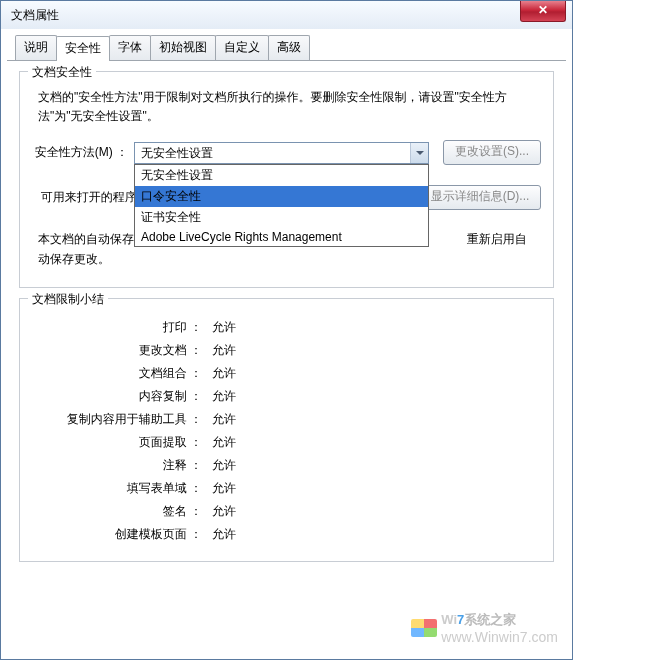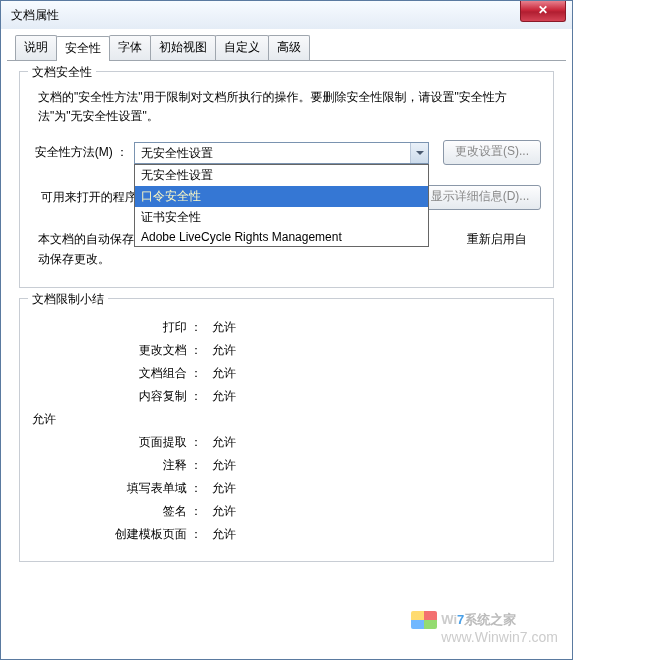--- a/index.html
+++ b/index.html
@@ -14,28 +14,28 @@
 .group-title{position:absolute;top:-8px;left:8px;background:#fff;padding:0 4px}
 .desc{margin:2px 6px 14px;line-height:1.6}
 .row{display:flex;align-items:center;margin-bottom:20px}
 .lbl{width:120px;text-align:right;padding-right:6px}
 .field{flex:1;position:relative}
 .combo{width:295px;height:22px;border:1px solid #7a93b0;background:#fff;box-sizing:border-box;padding:2px 20px 2px 6px;position:relative}
 .combo .arrow{position:absolute;right:0;top:0;width:17px;height:20px;border-left:1px solid #b9c7d9;background:linear-gradient(#e9f0f8,#cddcec)}
 .combo .arrow:after{content:"";position:absolute;left:5px;top:8px;border:4px solid transparent;border-top-color:#4a5a70}
 .dropdown{position:absolute;left:0;top:22px;width:295px;border:1px solid #666;background:#fff;z-index:10;box-sizing:border-box}
 .dd-item{padding:2px 6px}
-.dd-item.sel{background:#3577d4;color:#fef9c3}
+.dd-item.sel{background:#3577d4;color:#000000}
 .rbtn{width:120px;height:23px;border:1px solid #8a97a8;background:linear-gradient(#fdfdfe,#e5eaef);margin-left:14px;border-radius:3px;text-align:center;line-height:21px;color:#6a6a6a}
 .rbtn.disabled{color:#888}
 .autosave{margin:4px 6px 6px;line-height:1.6}
 .restrict .line{display:flex;margin:6px 0}
 .restrict .k{width:170px;text-align:right;padding-right:10px}
 .help{position:absolute;left:18px;bottom:18px;width:70px;height:23px;border:1px solid #8a97a8;background:linear-gradient(#fdfdfe,#e5eaef);border-radius:3px;text-align:center;line-height:21px}
-.watermark{position:absolute;right:8px;bottom:8px;font-family:Arial;font-size:13px;font-weight:bold;color:#ccc;display:flex;gap:4px}
+.watermark{position:absolute;right:8px;bottom:8px;font-family:Arial;font-size:13px;font-weight:bold;color:#ccc;display:flex;align-items:center;gap:4px}
 .flag{width:26px;height:18px;display:inline-block;background:conic-gradient(#e33 0 25%,#6c3 0 50%,#39f 0 75%,#fc3 0);border-radius:2px;opacity:.7}
 .brand .w7{color:#4aa0e8}.brand .cn{color:#bbb}
 </style>
 </head>
 <body>
 
 <div class="dialog">
   <div class="title-bar">
     <span>文档属性</span>
     <div class="close-btn">
@@ -100,20 +100,21 @@
           </div>
           <div class="line">
             <div class="k">文档组合 ：</div>
             <div>允许</div>
           </div>
           <div class="line">
             <div class="k">内容复制 ：</div>
             <div>允许</div>
           </div>
           <div class="line">
+            <div class="k">复制内容用于辅助工具 ：</div>
             <div>允许</div>
           </div>
           <div class="line">
             <div class="k">页面提取 ：</div>
             <div>允许</div>
           </div>
           <div class="line">
             <div class="k">注释 ：</div>
             <div>允许</div>
           </div>

